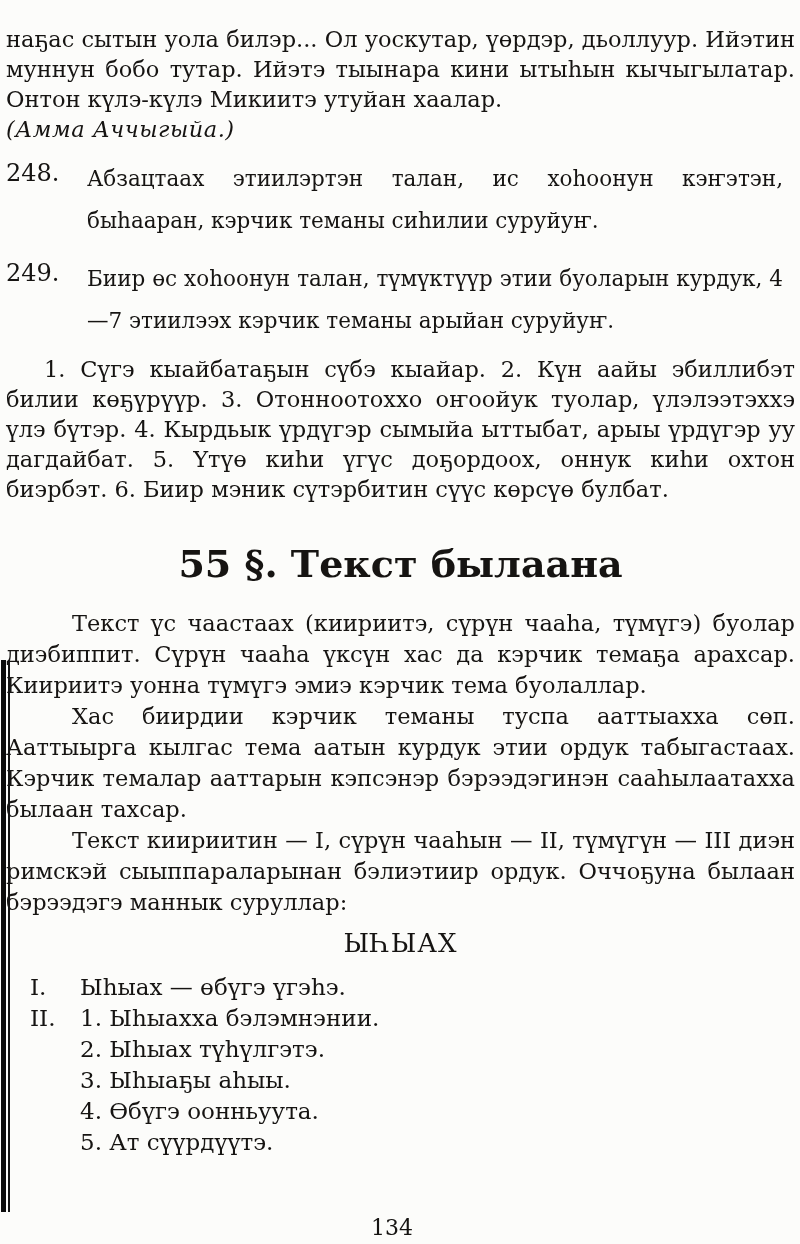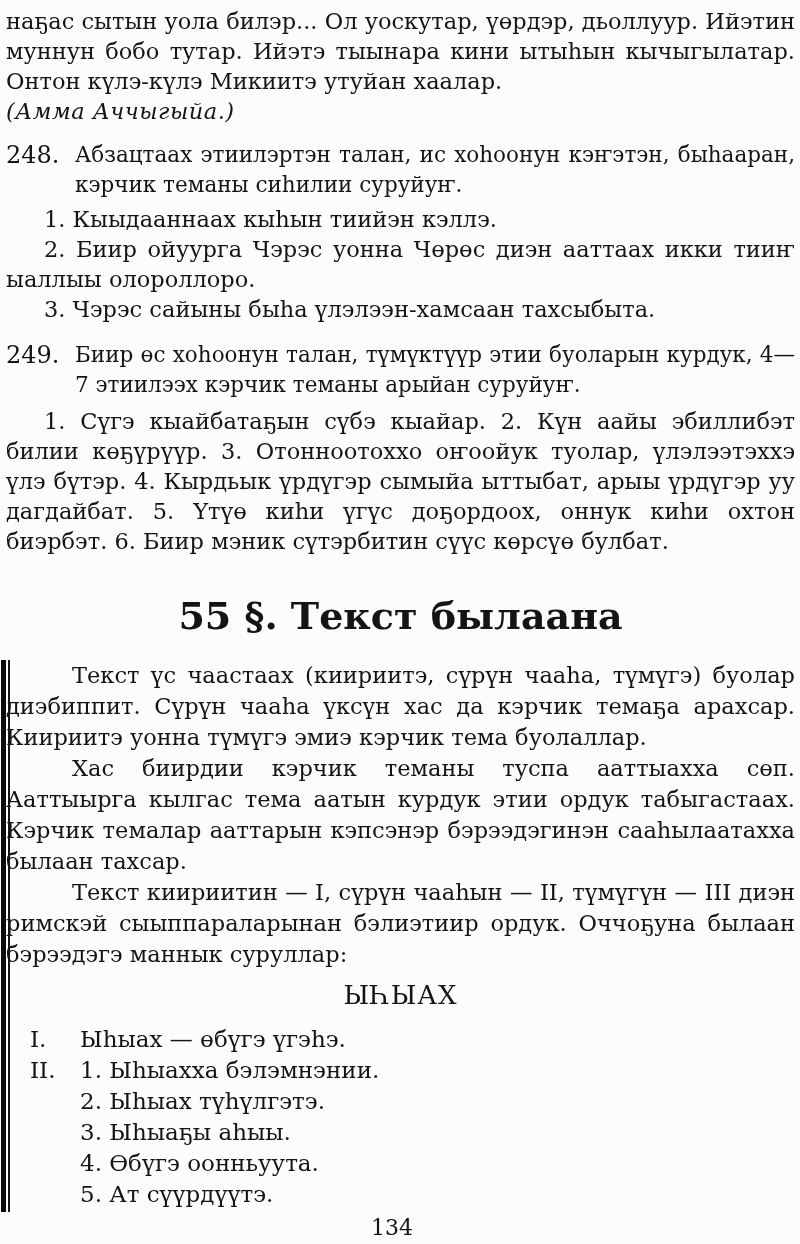--- a/index.html
+++ b/index.html
@@ -7,21 +7,21 @@
     width: 800px; height: 1244px;
     background: #fcfcfa;
     color: #161412;
     font-family: "DejaVu Serif", "Liberation Serif", serif;
     overflow: hidden;
   }
   .page {
     position: relative;
     box-sizing: border-box;
     width: 800px; height: 1244px;
-    padding: 6px 5px 0 6px;
+    padding: 24px 5px 0 6px;
   }
   
   .rule-thick {
     position: absolute; left: 1px; top: 660px;
     width: 5px; height: 552px; background: #0c0c0c;
   }
   .rule-thin {
     position: absolute; left: 8px; top: 660px;
     width: 2px; height: 552px; background: #141414;
   }
@@ -34,22 +34,22 @@
     margin: 0; letter-spacing: 0.5px;
   }
   .exercise { position: relative; padding-left: 69px; }
   .exercise-248 { margin-top: 14px; }
   .exercise-249 { margin-top: 16px; }
   .ex-num {
     position: absolute; left: 0; top: 1px;
     font-weight: normal; font-size: 24px;
   }
   .ex-instruction {
-    font-size: 21.5px; line-height: 30px;
-    text-align: justify; margin: 0;
+    font-size: 21.5px; line-height: 42px;
+    text-align: justify; margin: 12px;
   }
   .ex-items { margin-top: 4px; }
   .ex-items p { margin: 0; text-indent: 38px; }
   .sentences { margin-top: 6px; text-indent: 38px; }
   .section-heading {
     text-align: center; font-size: 38px; font-weight: bold;
     margin: 40px 0 0 0; line-height: 40px;
   }
   .section-paragraphs { margin-top: 24px; }
   .section-paragraphs .body-text { line-height: 31px; text-indent: 66px; }
@@ -76,25 +76,20 @@
 
   <p class="body-text">наҕас сытын уола билэр... Ол уоскутар, үөрдэр, дьоллуур. Ийэтин муннун бобо тутар. Ийэтэ тыынара кини ытыһын кычыгылатар. Онтон күлэ-күлэ Микиитэ утуйан хаалар.</p>
 
   <p class="attribution">(Амма Аччыгыйа.)</p>
 
   <div class="exercise exercise-248">
     <span class="ex-num">248.</span>
     <p class="ex-instruction">Абзацтаах этиилэртэн талан, ис хоһоонун кэҥэтэн, быһааран, кэрчик теманы сиһилии суруйуҥ.</p>
   </div>
 
-  <div class="ex-items body-text">
-    <p>1. Кыыдааннаах кыһын тиийэн кэллэ.</p>
-    <p>2. Биир ойуурга Чэрэс уонна Чөрөс диэн ааттаах икки тииҥ ыаллыы олороллоро.</p>
-    <p>3. Чэрэс сайыны быһа үлэлээн-хамсаан тахсыбыта.</p>
-  </div>
 
   <div class="exercise exercise-249">
     <span class="ex-num">249.</span>
     <p class="ex-instruction">Биир өс хоһоонун талан, түмүктүүр этии буоларын курдук, 4—7 этиилээх кэрчик теманы арыйан суруйуҥ.</p>
   </div>
 
   <p class="body-text sentences">1. Сүгэ кыайбатаҕын сүбэ кыайар. 2. Күн аайы эбиллибэт билии көҕүрүүр. 3. Отонноотоххо оҥоойук туолар, үлэлээтэххэ үлэ бүтэр. 4. Кырдьык үрдүгэр сымыйа ыттыбат, арыы үрдүгэр уу дагдайбат. 5. Үтүө киһи үгүс доҕордоох, оннук киһи охтон биэрбэт. 6. Биир мэник сүтэрбитин сүүс көрсүө булбат.</p>
 
   <h2 class="section-heading">55 §. Текст былаана</h2>
 

